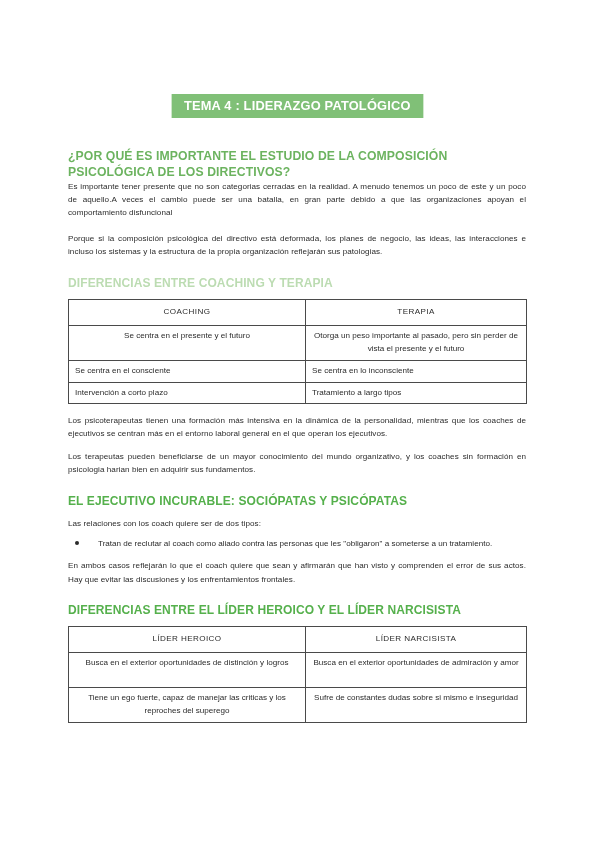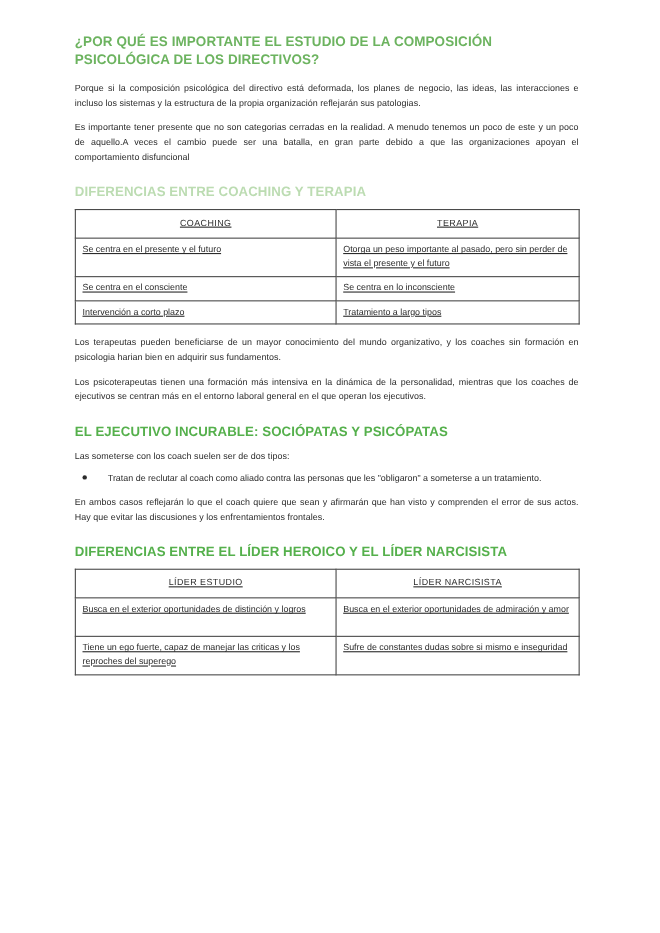--- a/index.html
+++ b/index.html
@@ -80,38 +80,37 @@
     letter-spacing: 0.05px;
   }
   p.body.tight { margin-bottom: 7px; }
 
   
   table.doc-table {
     border-collapse: collapse;
     width: 458px;
     margin: 3px 0 10px 0;
     table-layout: fixed;
-    text-decoration: underline;
   }
   table.doc-table td {
     border: 1px solid #4a4a4a;
     font-size: 8.1px;
     line-height: 12.4px;
     padding: 4px 6px 4px 6px;
     vertical-align: top;
     color: #2b2b2b;
   }
   table.doc-table td.head {
     text-align: center;
     padding: 6px 6px 7px 6px;
     letter-spacing: 0.4px;
   }
   table.doc-table col.c1 { width: 237px; }
   table.doc-table col.c2 { width: 221px; }
-  table.doc-table td.tall { height: 26px; }
+  table.doc-table td.tall { height: 26px; text-align: center; }
 
   
   ul.bullets {
     list-style: none;
     margin: 7px 0 9px 0;
     padding: 0;
   }
   ul.bullets li {
     position: relative;
     padding-left: 30px;
@@ -130,26 +129,29 @@
     background: #2b2b2b;
     border-radius: 50%;
   }
 </style>
 </head>
 <body>
 
 <div class="page">
   <div class="content">
 
+    <div class="banner-wrap">
+      <span class="banner">TEMA 4 : LIDERAZGO PATOLÓGICO</span>
+    </div>
 
     <h1 class="sec-title">¿POR QUÉ ES IMPORTANTE EL ESTUDIO DE LA COMPOSICIÓN PSICOLÓGICA DE LOS DIRECTIVOS?</h1>
 
+    <p class="body">Es importante tener presente que no son categorias cerradas en la realidad. A menudo tenemos un poco de este y un poco de aquello.A veces el cambio puede ser una batalla, en gran parte debido a que las organizaciones apoyan el comportamiento disfuncional</p>
+
     <p class="body" style="margin-top:12px;">Porque si la composición psicológica del directivo está deformada, los planes de negocio, las ideas, las interacciones e incluso los sistemas y la estructura de la propia organización reflejarán sus patologias.</p>
-
-    <p class="body">Es importante tener presente que no son categorias cerradas en la realidad. A menudo tenemos un poco de este y un poco de aquello.A veces el cambio puede ser una batalla, en gran parte debido a que las organizaciones apoyan el comportamiento disfuncional</p>
 
     <h2 class="sub-title faded">DIFERENCIAS ENTRE COACHING Y TERAPIA</h2>
 
     <table class="doc-table">
       <colgroup>
           <col class="c1">
           <col class="c2">
         </colgroup>
       <tbody>
         <tr>
@@ -164,47 +166,47 @@
           <td>Se centra en el consciente</td>
           <td>Se centra en lo inconsciente</td>
         </tr>
         <tr>
           <td>Intervención a corto plazo</td>
           <td>Tratamiento a largo tipos</td>
         </tr>
       </tbody>
     </table>
 
+    <p class="body">Los psicoterapeutas tienen una formación más intensiva en la dinámica de la personalidad, mientras que los coaches de ejecutivos se centran más en el entorno laboral general en el que operan los ejecutivos.</p>
+
     <p class="body">Los terapeutas pueden beneficiarse de un mayor conocimiento del mundo organizativo, y los coaches sin formación en psicologia harian bien en adquirir sus fundamentos.</p>
 
-    <p class="body">Los psicoterapeutas tienen una formación más intensiva en la dinámica de la personalidad, mientras que los coaches de ejecutivos se centran más en el entorno laboral general en el que operan los ejecutivos.</p>
-
     <h2 class="sub-title solid">EL EJECUTIVO INCURABLE: SOCIÓPATAS Y PSICÓPATAS</h2>
 
-    <p class="body tight">Las someterse con los coach suelen ser de dos tipos:</p>
+    <p class="body tight">Las relaciones con los coach quiere ser de dos tipos:</p>
 
     <ul class="bullets">
       <li>
         <span class="dot"></span>
         <span>Tratan de reclutar al coach como aliado contra las personas que les "obligaron" a someterse a un tratamiento.</span>
       </li>
     </ul>
 
     <p class="body" style="margin-top:1px;">En ambos casos reflejarán lo que el coach quiere que sean y afirmarán que han visto y comprenden el error de sus actos. Hay que evitar las discusiones y los enfrentamientos frontales.</p>
 
     <h2 class="sub-title solid" style="margin-top:17px;">DIFERENCIAS ENTRE EL LÍDER HEROICO Y EL LÍDER NARCISISTA</h2>
 
     <table class="doc-table">
       <colgroup>
           <col class="c1">
           <col class="c2">
         </colgroup>
       <tbody>
         <tr>
-          <td class="head">LÍDER ESTUDIO</td>
+          <td class="head">LÍDER HEROICO</td>
           <td class="head">LÍDER NARCISISTA</td>
         </tr>
         <tr>
           <td class="tall">Busca en el exterior oportunidades de distinción y logros</td>
           <td class="tall">Busca en el exterior oportunidades de admiración y amor</td>
         </tr>
         <tr>
           <td class="tall">Tiene un ego fuerte, capaz de manejar las criticas y los reproches del superego</td>
           <td class="tall">Sufre de constantes dudas sobre si mismo e inseguridad</td>
         </tr>

